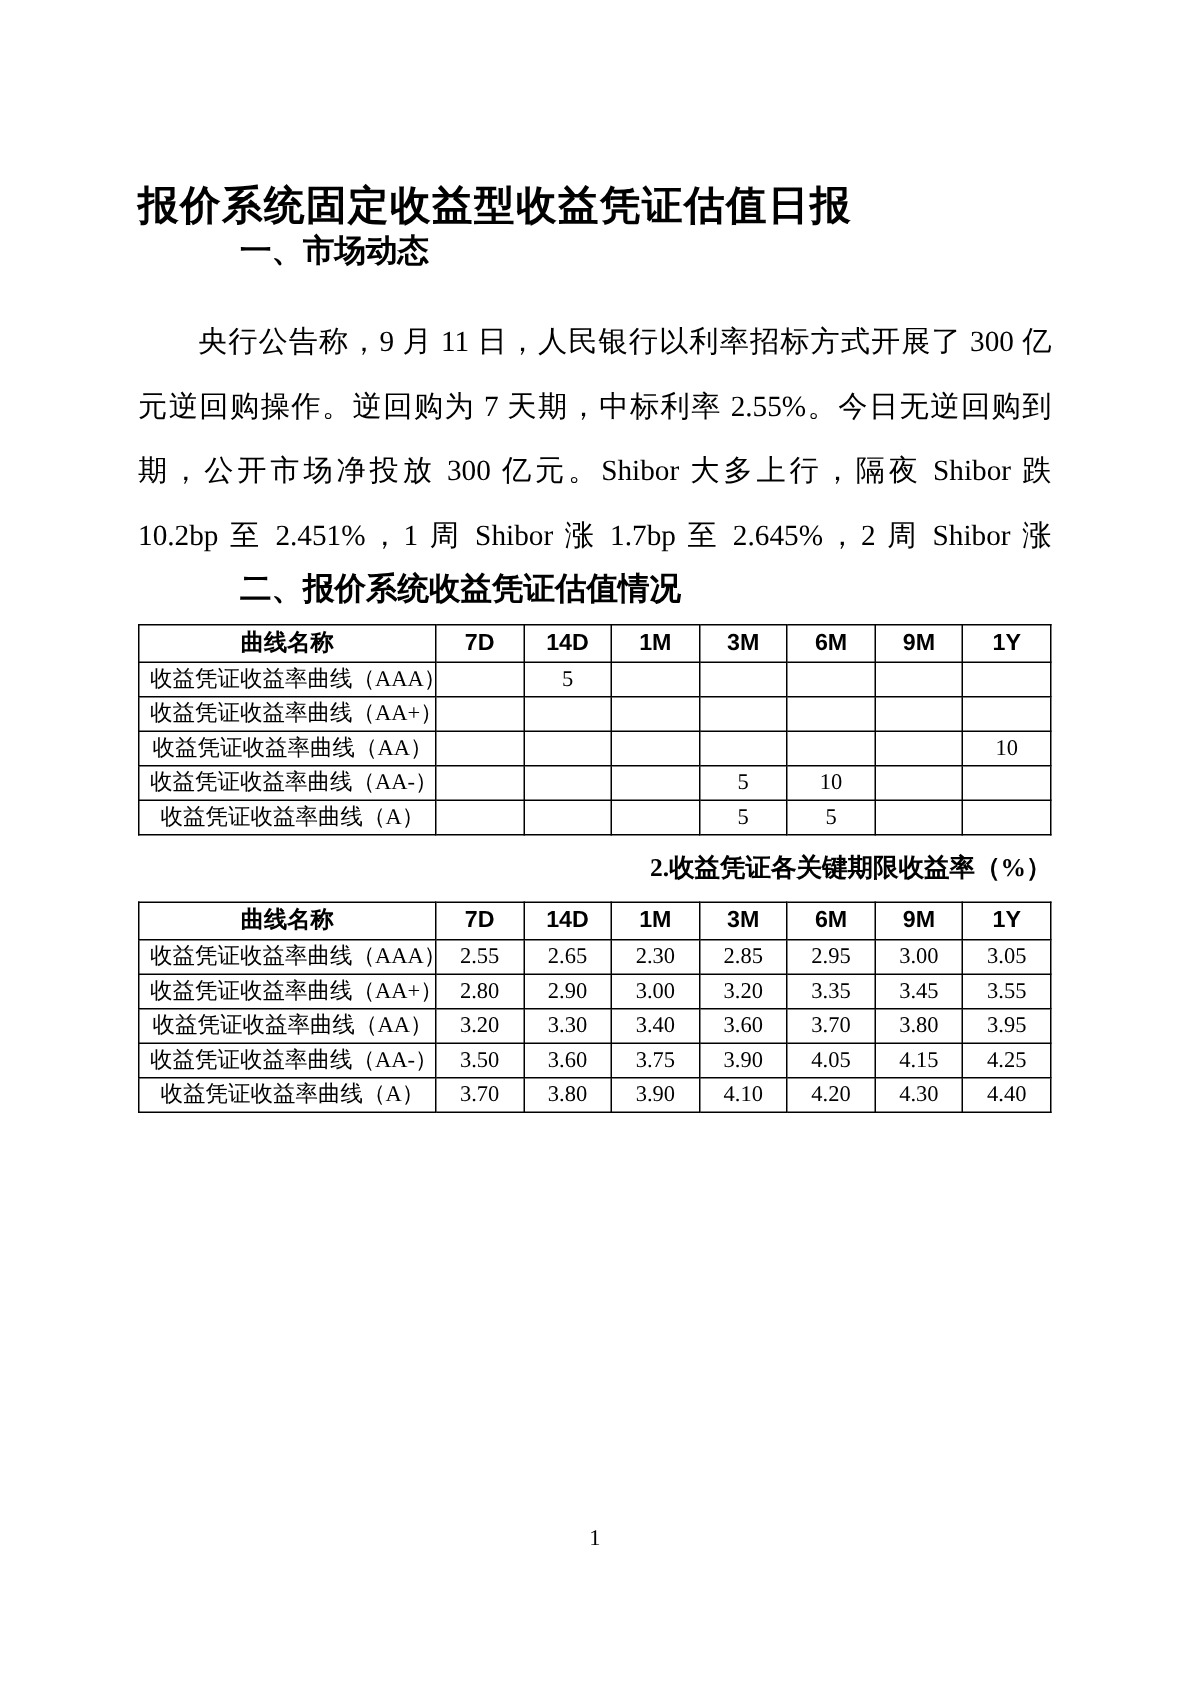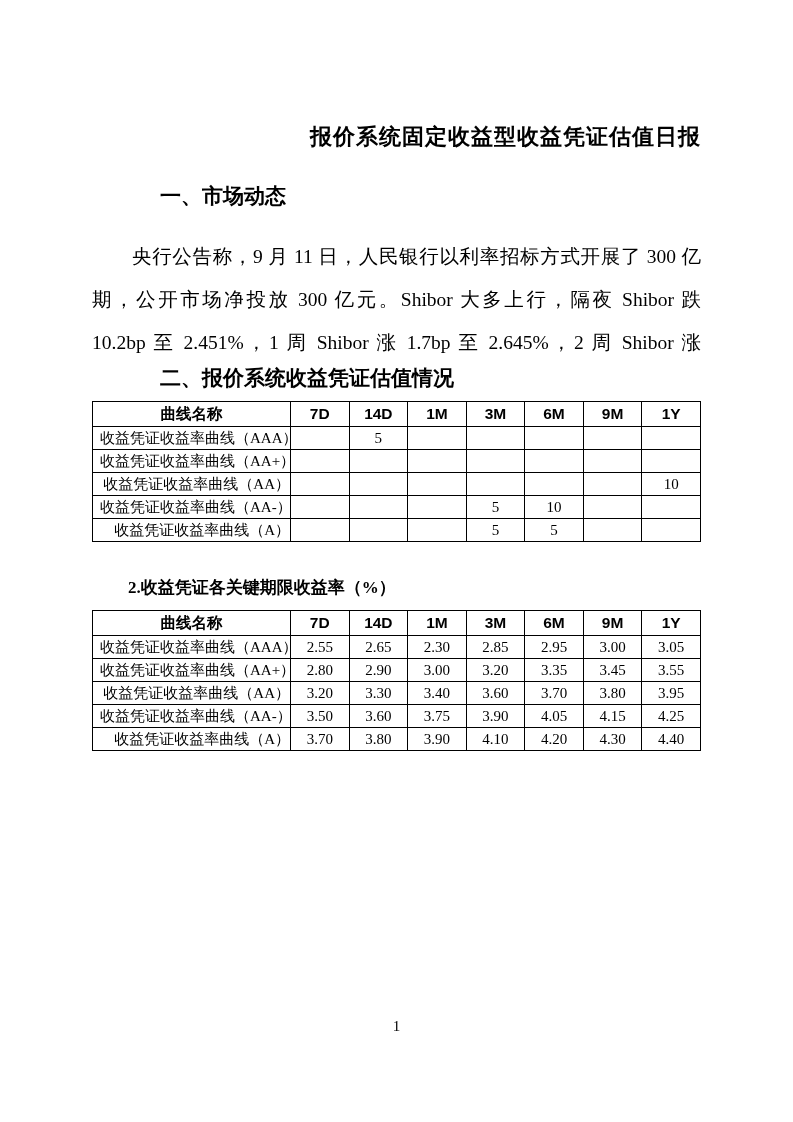--- a/index.html
+++ b/index.html
@@ -12,43 +12,43 @@
     height: 1122px;
     margin: 0 auto;
     background: #ffffff;
     overflow: hidden;
   }
 
   .content { padding: 0 92px; }
 
   .doc-title {
     margin-top: 120px;
-    text-align: right;
+    text-align: left;
     font-family: "Liberation Sans", "DejaVu Sans", sans-serif;
     font-weight: bold;
-    font-size: 22px;
+    font-size: 27px;
     line-height: 34px;
     letter-spacing: 1px;
   }
 
   .doc-date {
     margin-top: 22px;
     text-align: center;
     font-size: 19px;
     line-height: 26px;
   }
 
   .sec-heading {
     font-family: "Liberation Sans", "DejaVu Sans", sans-serif;
     font-weight: bold;
     font-size: 21px;
     line-height: 28px;
     margin-left: 68px;
   }
-  .sec-heading-1 { margin-top: 28px; }
+  .sec-heading-1 { }
   .sec-heading-2 { margin-top: 0; }
 
   .para { margin-top: 25px; font-size: 19.5px; }
   .para-line {
     height: 43px;
     line-height: 43px;
     text-align: justify;
     text-align-last: justify;
     white-space: nowrap;
     overflow: hidden;
@@ -56,21 +56,21 @@
   .para-line.first { text-indent: 2.05em; }
   .para-line.last { text-align-last: left; }
 
   .table-caption {
     font-weight: bold;
     font-size: 17px;
     line-height: 24px;
     margin-left: 36px;
   }
   .caption-1 { margin-top: 22px; }
-  .caption-2 { margin-top: 34px; }
+  .caption-2 { margin-top: 10px; text-align: right; }
 
   table.val-table {
     width: 100%;
     border-collapse: collapse;
     table-layout: fixed;
   }
   .table-1 { margin-top: 9px; }
   .table-2 { margin-top: 10px; }
 
   table.val-table th, table.val-table td {
@@ -83,21 +83,21 @@
     white-space: nowrap;
   }
   table.val-table th {
     font-family: "Liberation Sans", "DejaVu Sans", sans-serif;
     font-weight: bold;
     font-size: 15.5px;
     padding: 3px 0;
   }
   table.val-table col.name-col { width: 198px; }
   table.val-table td.name-col {
-    text-align: right;
+    text-align: center;
     padding-left: 7px;
   }
 
   .page-number {
     position: absolute;
     left: 0;
     right: 0;
     top: 1018px;
     text-align: center;
     font-size: 15px;
@@ -109,20 +109,21 @@
 <div class="page">
   <div class="content">
 
     <div class="doc-title">报价系统固定收益型收益凭证估值日报</div>
 
 
     <div class="sec-heading sec-heading-1">一、市场动态</div>
 
     <div class="para">
         <div class="para-line first">央行公告称，9 月 11 日，人民银行以利率招标方式开展了 300 亿</div>
+        <div class="para-line">元逆回购操作。逆回购为 7 天期，中标利率 2.55%。今日无逆回购到</div>
         <div class="para-line">期，公开市场净投放 300 亿元。Shibor 大多上行，隔夜 Shibor 跌</div>
         <div class="para-line">10.2bp 至 2.451%，1 周 Shibor 涨 1.7bp 至 2.645%，2 周 Shibor 涨</div>
       </div>
 
     <div class="sec-heading sec-heading-2">二、报价系统收益凭证估值情况</div>
 
 
     <table class="val-table table-1">
       <colgroup>
           <col class="name-col">

